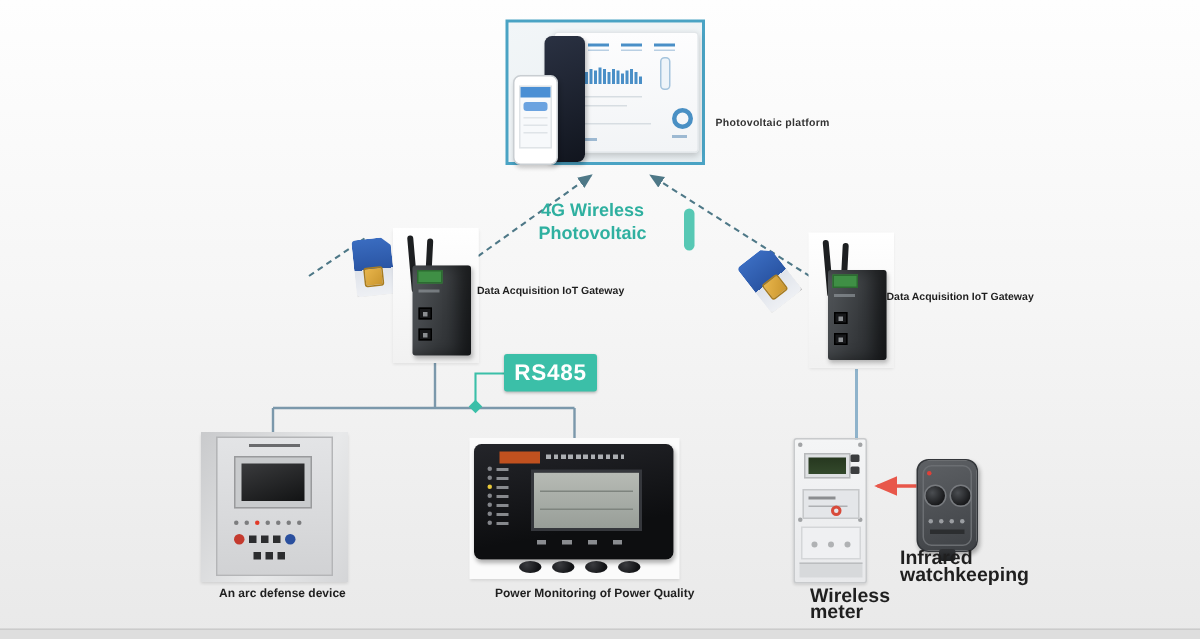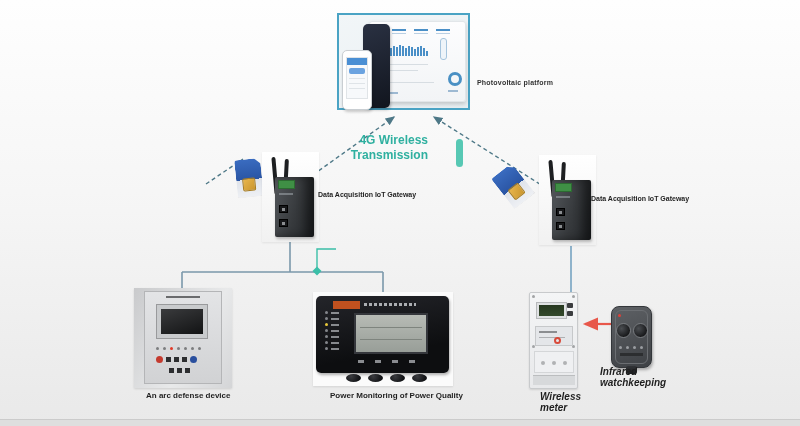--- a/index.html
+++ b/index.html
@@ -29,21 +29,21 @@
   .mini-txt { position:absolute; width:10px; height:2px; background:#9db9d2; }
   .phone-dark { position:absolute; left:24px; top:9px; width:27px; height:84px; background:linear-gradient(160deg,#2a3142,#11151e); border-radius:5px; box-shadow:1px 2px 3px rgba(0,0,0,.25); }
   .phone-white { position:absolute; left:3px; top:35px; width:30px; height:60px; background:#ffffff; border:1px solid #c9ced2; border-radius:5px; box-shadow:1px 2px 3px rgba(0,0,0,.2); }
   .pw-screen { position:absolute; left:3px; top:6px; width:22px; height:42px; background:#f7f9fb; border:1px solid #e0e4e7; }
   .pw-head { height:7px; background:#4a8fd4; }
   .pw-btn { width:16px; height:6px; background:#6ba3e0; border-radius:2px; margin:3px auto 0; }
   .pw-line { height:1px; background:#dfe4e8; margin:4px 2px 0; }
   .plat-label { left:477px; top:79px; font-size:7px; color:#333; font-weight:600; letter-spacing:.2px; }
 
   
-  .wireless { left:338px; top:133px; width:90px; text-align:right; color:#2fb0a0; font-size:12px; font-weight:600; line-height:15px; }
+  .wireless { left:350px; top:133px; width:90px; text-align:center; color:#2fb0a0; font-size:12px; font-weight:600; line-height:15px; }
 
   
   .gw-photo { width:57px; height:90px; background:linear-gradient(180deg,#ffffff,#f1f1f1); box-shadow:0 1px 2px rgba(0,0,0,.08); }
   .gw-ant { position:absolute; width:4px; background:#1d1f21; border-radius:2px; }
   .gw-ant.a1 { left:11px; top:5px; height:38px; transform:rotate(-5deg); }
   .gw-ant.a2 { left:22px; top:7px; height:34px; transform:rotate(3deg); }
   .gw-body { position:absolute; left:13px; top:25px; width:39px; height:60px; border-radius:2px;
     background:linear-gradient(105deg,#54585c 0%,#36393c 55%,#232629 100%);
     box-shadow:inset -8px 0 10px rgba(0,0,0,.45), 1px 2px 3px rgba(0,0,0,.25); }
   .gw-term { position:absolute; left:3px; top:3px; width:17px; height:9px; background:#3f8f45; border:1px solid #2c6b31; }
@@ -116,21 +116,21 @@
   .ir-red { position:absolute; left:6px; top:7px; width:3px; height:3px; border-radius:50%; background:#e04038; }
   .ir-dial { position:absolute; width:15px; height:15px; border-radius:50%; border:1px solid #787b7f;
     background:radial-gradient(circle at 35% 35%,#4b4e52,#191a1c 70%); }
   .ir-btns { position:absolute; left:7px; top:39px; display:flex; gap:4px; }
   .ir-btns i { width:3px; height:3px; border-radius:50%; background:#9a9da1; }
   .ir-slot { position:absolute; left:8px; top:46px; width:23px; height:3px; background:#2c2e30; }
   .ir-stub { position:absolute; left:14px; bottom:-7px; width:11px; height:8px; border-radius:2px; background:linear-gradient(180deg,#323437,#1e2022); }
 
   
   .dev-label { font-size:8px; font-weight:600; color:#1f1f1f; white-space:nowrap; }
-  .dev-label-sm { font-size:10px; font-weight:600; color:#1f1f1f; line-height:11px; white-space:nowrap;font-style:italic; }
+  .dev-label-sm { font-size:13px; font-weight:600; color:#1f1f1f; line-height:11px; white-space:nowrap; }
 </style>
 </head>
 <body>
 
 <div class="stage">
 
   <svg class="wires" width="800" height="426" viewBox="0 0 800 426">
     <defs>
       <marker id="ah-teal" markerWidth="8" markerHeight="8" refX="6" refY="3" orient="auto" markerUnits="strokeWidth">
         <path d="M0,0 L7,3 L0,6 Z" fill="#4e7887"></path>
@@ -206,21 +206,21 @@
         <div class="pw-line"></div>
         <div class="pw-line"></div>
         <div class="pw-line"></div>
       </div>
     </div>
   </div>
   <div class="abs plat-label">Photovoltaic platform</div>
 
   <div class="abs wireless">
     <div>4G Wireless</div>
-    <div>Transmission</div>
+    <div>Photovoltaic</div>
   </div>
 
   <div class="abs sim" style="left:236px; top:159px; transform:rotate(-6deg);">
     <div class="sim-chip"></div>
   </div>
   <div class="abs gw-photo" style="left:262px; top:152px;">
     <div class="gw-ant a1"></div>
     <div class="gw-ant a2"></div>
     <div class="gw-body">
       <div class="gw-term"></div>
@@ -239,20 +239,21 @@
     <div class="gw-ant a2"></div>
     <div class="gw-body">
       <div class="gw-term"></div>
       <div class="gw-stripe"></div>
       <div class="gw-port" style="top:28px;"></div>
       <div class="gw-port" style="top:42px;"></div>
     </div>
   </div>
   <div class="abs gw-label" style="left:591px; top:195px;">Data Acquisition IoT Gateway</div>
 
+  <div class="abs rs485">RS485</div>
 
   <div class="abs arc-photo">
     <div class="arc-panel">
       <div class="arc-title"></div>
       <div class="arc-screen-frame">
         <div class="arc-screen"></div>
       </div>
       <div class="arc-leds">
         <i></i>
           <i></i>

